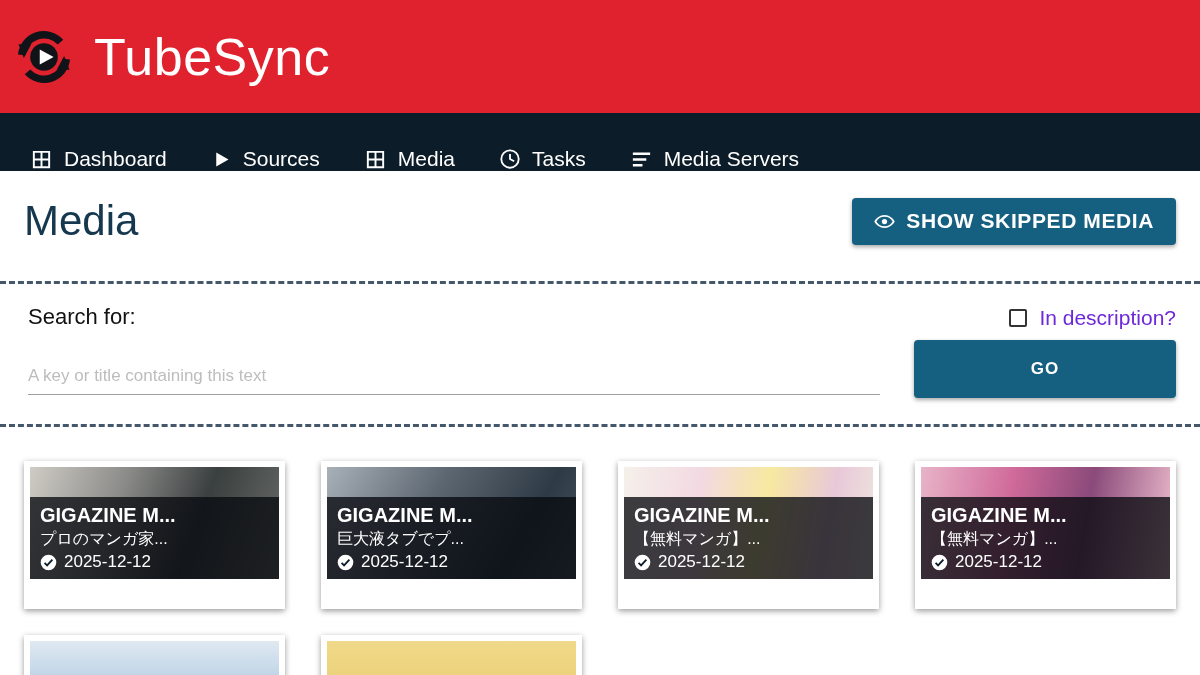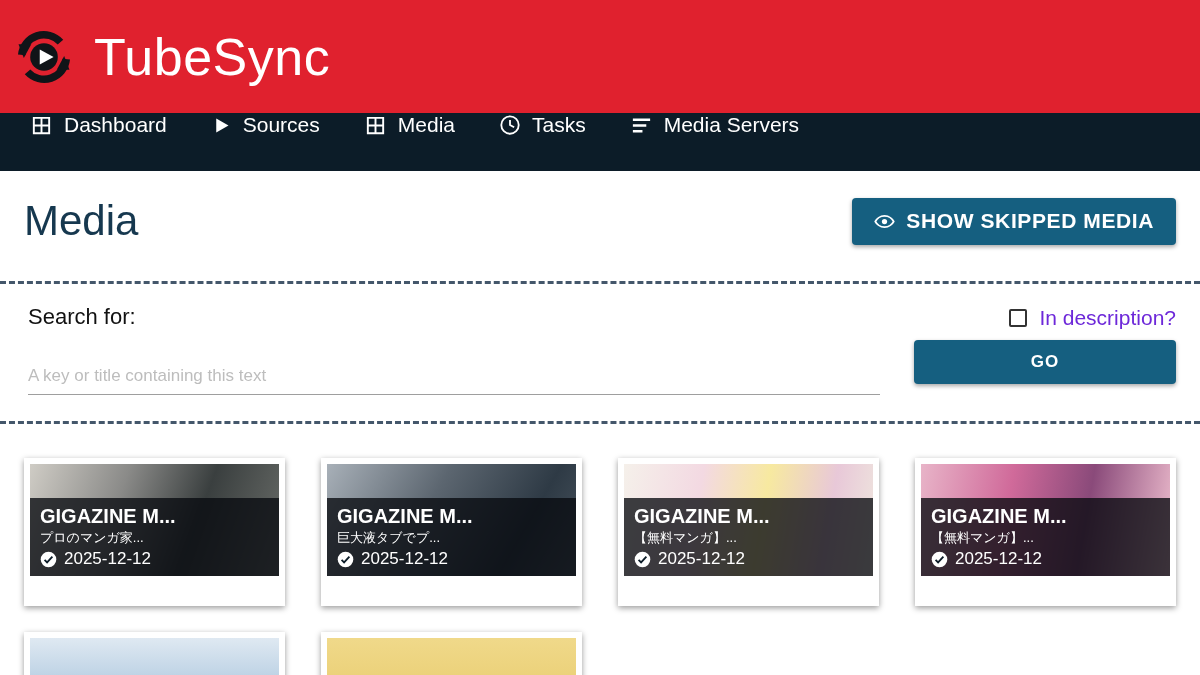--- a/index.html
+++ b/index.html
@@ -5,21 +5,21 @@
   * { margin:0; padding:0; box-sizing:border-box; }
   html,body { width:1200px; height:675px; overflow:hidden; background:#fff;
               font-family:"Liberation Sans","DejaVu Sans",sans-serif; }
 
   
   .app-header { height:113px; background:#e0212e; display:flex; align-items:center; padding:0 8px; }
   .logo { width:72px; height:72px; display:flex; align-items:center; justify-content:center; }
   .app-title { color:#fff; font-size:52px; font-weight:500; margin-left:14px; letter-spacing:0.5px; }
 
   
-  .main-nav { height:58px; background:#0c1c28; display:flex; align-items:flex-start; padding:0 30px; gap:44px; }
+  .main-nav { height:58px; background:#0c1c28; display:flex; align-items:flex-end; padding:0 30px; gap:44px; }
   .nav-item { display:flex; align-items:center; gap:11px; color:#fff; font-size:21px; cursor:pointer; text-decoration:none; }
   .nav-item svg { display:block; }
 
   main { padding:0; }
 
   
   .page-head { display:flex; justify-content:space-between; align-items:center; margin:26px 24px 0 24px; }
   .page-title { font-size:42px; font-weight:400; color:#16384f; }
   .head-buttons { display:flex; gap:32px; }
   .btn { background:#155f80; color:#fff; border:none; border-radius:4px; padding:0 22px; height:47px;
@@ -34,33 +34,33 @@
   
   .search-section { display:flex; justify-content:space-between; padding:20px 24px 26px 28px; }
   .search-left { display:flex; flex-direction:column; }
   .search-label { font-size:22px; color:#111; }
   .search-input { margin-top:32px; width:852px; border:none; border-bottom:1px solid #9e9e9e;
                   font-size:17px; padding:4px 0 8px 0; outline:none; color:#333; font-family:inherit; }
   .search-input::placeholder { color:#bdbdbd; }
   .search-right { display:flex; flex-direction:column; align-items:flex-end; gap:10px; padding-top:2px; }
   .checkbox-row { display:flex; align-items:center; gap:12px; font-size:21px; color:#6d28d9; cursor:pointer; }
   .checkbox { width:18px; height:18px; border:2px solid #333; background:#fff; display:inline-block; border-radius:2px; }
-  .go-button { width:262px; height:44px; background:#155f80; color:#fff; border:none; border-radius:4px;
+  .go-button { width:262px; height:58px; background:#155f80; color:#fff; border:none; border-radius:4px;
                font-size:17px; font-weight:bold; letter-spacing:1px; box-shadow:0 2px 4px rgba(0,0,0,0.35);
                cursor:pointer; font-family:inherit; }
 
   
   .card-grid { display:grid; grid-template-columns:repeat(4,1fr); column-gap:36px; row-gap:26px;
                padding:34px 24px 0 24px; }
   .card { background:#fff; padding:6px; box-shadow:0 2px 6px rgba(0,0,0,0.4); height:148px; cursor:pointer; }
   .thumb { position:relative; width:100%; height:112px; overflow:hidden; background:#888; }
   .overlay { position:absolute; left:0; right:0; bottom:0; background:rgba(8,10,16,0.78);
              color:#fff; padding:5px 10px 7px 10px; }
   .c-title { font-size:20px; font-weight:bold; line-height:1.3; white-space:nowrap; overflow:hidden; }
-  .c-sub { font-size:13px; line-height:1.4; white-space:nowrap; overflow:hidden; }
+  .c-sub { font-size:16px; line-height:1.4; white-space:nowrap; overflow:hidden; }
   .c-date-row { display:flex; align-items:center; gap:7px; font-size:17px; margin-top:2px; }
   .c-date-row svg { display:block; }
 </style>
 </head>
 <body>
 
 <header class="app-header">
   <span class="logo">
     <svg viewBox="0 0 64 64" width="68" height="68">
       <path d="M53 34a21 21 0 0 1-36.5 12" fill="none" stroke="#101418" stroke-width="7"></path>

